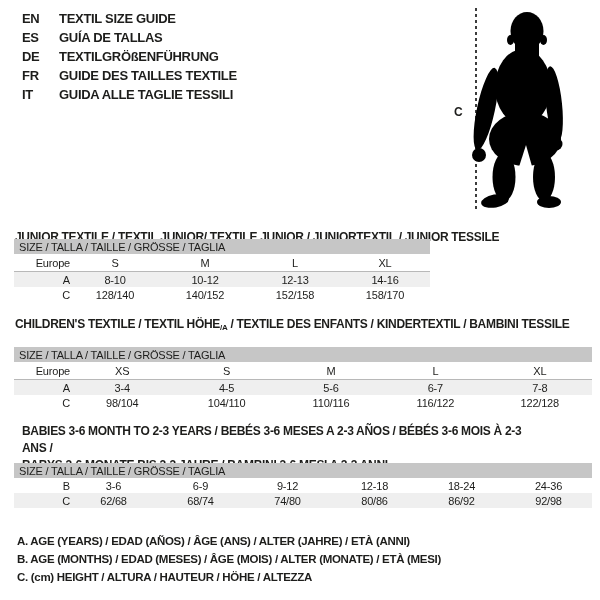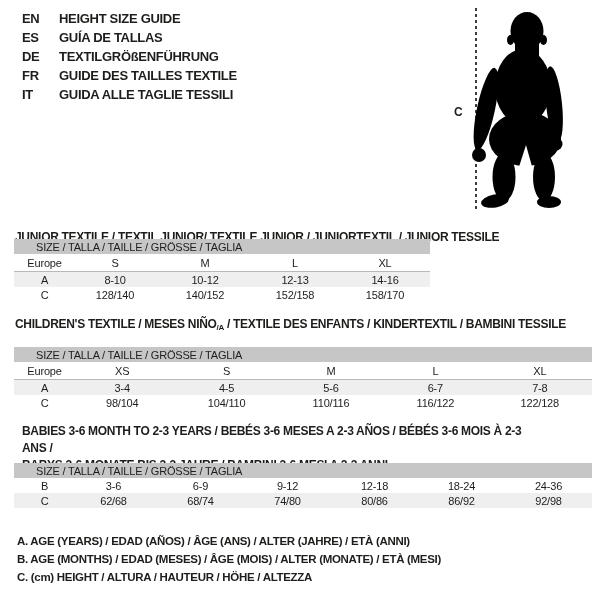--- a/index.html
+++ b/index.html
@@ -23,37 +23,37 @@
   #title2 { left:15px; top:317px; }
   #title3 { left:22px; top:423px; line-height:17px; white-space:normal; width:520px; }
   .sub { font-size:8px; vertical-align:-2px; }
 
   
   table { position:absolute; border-collapse:collapse; table-layout:fixed; font-size:11px; color:#1d1d1b; }
   #table1 { left:14px; top:239px; width:416px; }
   #table2 { left:14px; top:347px; width:578px; }
   #table3 { left:14px; top:463px; width:578px; }
   td { padding:0; text-align:center; vertical-align:middle; height:15px; letter-spacing:-0.2px; overflow:hidden; }
-  td.lbl { text-align:center; padding-left:5px; }
-  tr.size-bar td { background:#c6c6c6; text-align:left; padding-left:22px; height:15px; }
+  td.lbl { text-align:right; padding-left:5px; }
+  tr.size-bar td { background:#c6c6c6; text-align:left; padding-left:5px; height:15px; }
   tr.cols td { height:17px; border-bottom:1px solid #b8b8b8; }
   tr.shaded td { background:#efefef; }
 
   
   .notes { position:absolute; left:17px; top:532px; font-weight:bold; font-size:11.5px; line-height:18px; letter-spacing:-0.3px; }
 </style>
 </head>
 <body>
 
 <div class="page">
 
   <div class="langs">
     <div class="lang-row">
       <span class="lang-code">EN</span>
-      <span>HEIGHT SIZE GUIDE</span>
+      <span>TEXTIL SIZE GUIDE</span>
     </div>
     <div class="lang-row">
       <span class="lang-code">ES</span>
       <span>GUÍA DE TALLAS</span>
     </div>
     <div class="lang-row">
       <span class="lang-code">DE</span>
       <span>TEXTILGRÖßENFÜHRUNG</span>
     </div>
     <div class="lang-row">
@@ -120,21 +120,21 @@
       <tr>
         <td class="lbl">C</td>
         <td>128/140</td>
         <td>140/152</td>
         <td>152/158</td>
         <td>158/170</td>
       </tr>
     </tbody>
   </table>
 
-  <div class="section-title" id="title2"><span>CHILDREN'S TEXTILE / MESES NIÑO</span><span class="sub">/A</span><span> / TEXTILE DES ENFANTS / KINDERTEXTIL / BAMBINI TESSILE</span></div>
+  <div class="section-title" id="title2"><span>CHILDREN'S TEXTILE / TEXTIL HÖHE</span><span class="sub">/A</span><span> / TEXTILE DES ENFANTS / KINDERTEXTIL / BAMBINI TESSILE</span></div>
   <table id="table2">
     <colgroup>
         <col style="width:56px">
         <col>
         <col>
         <col>
         <col>
         <col>
       </colgroup>
     <tbody>

